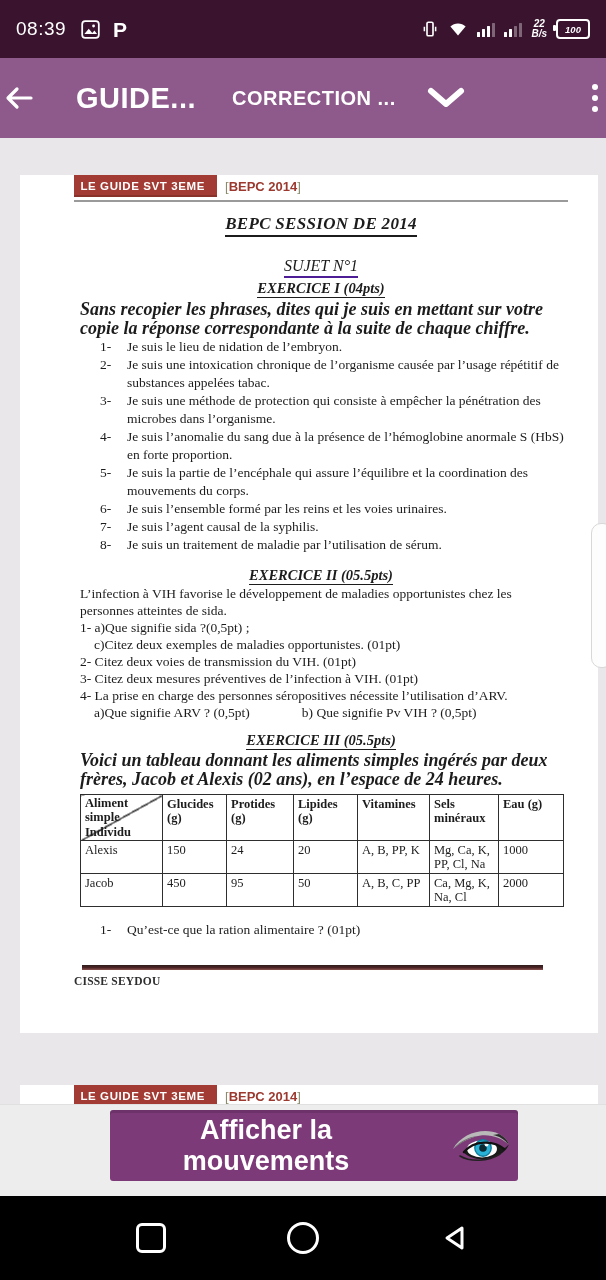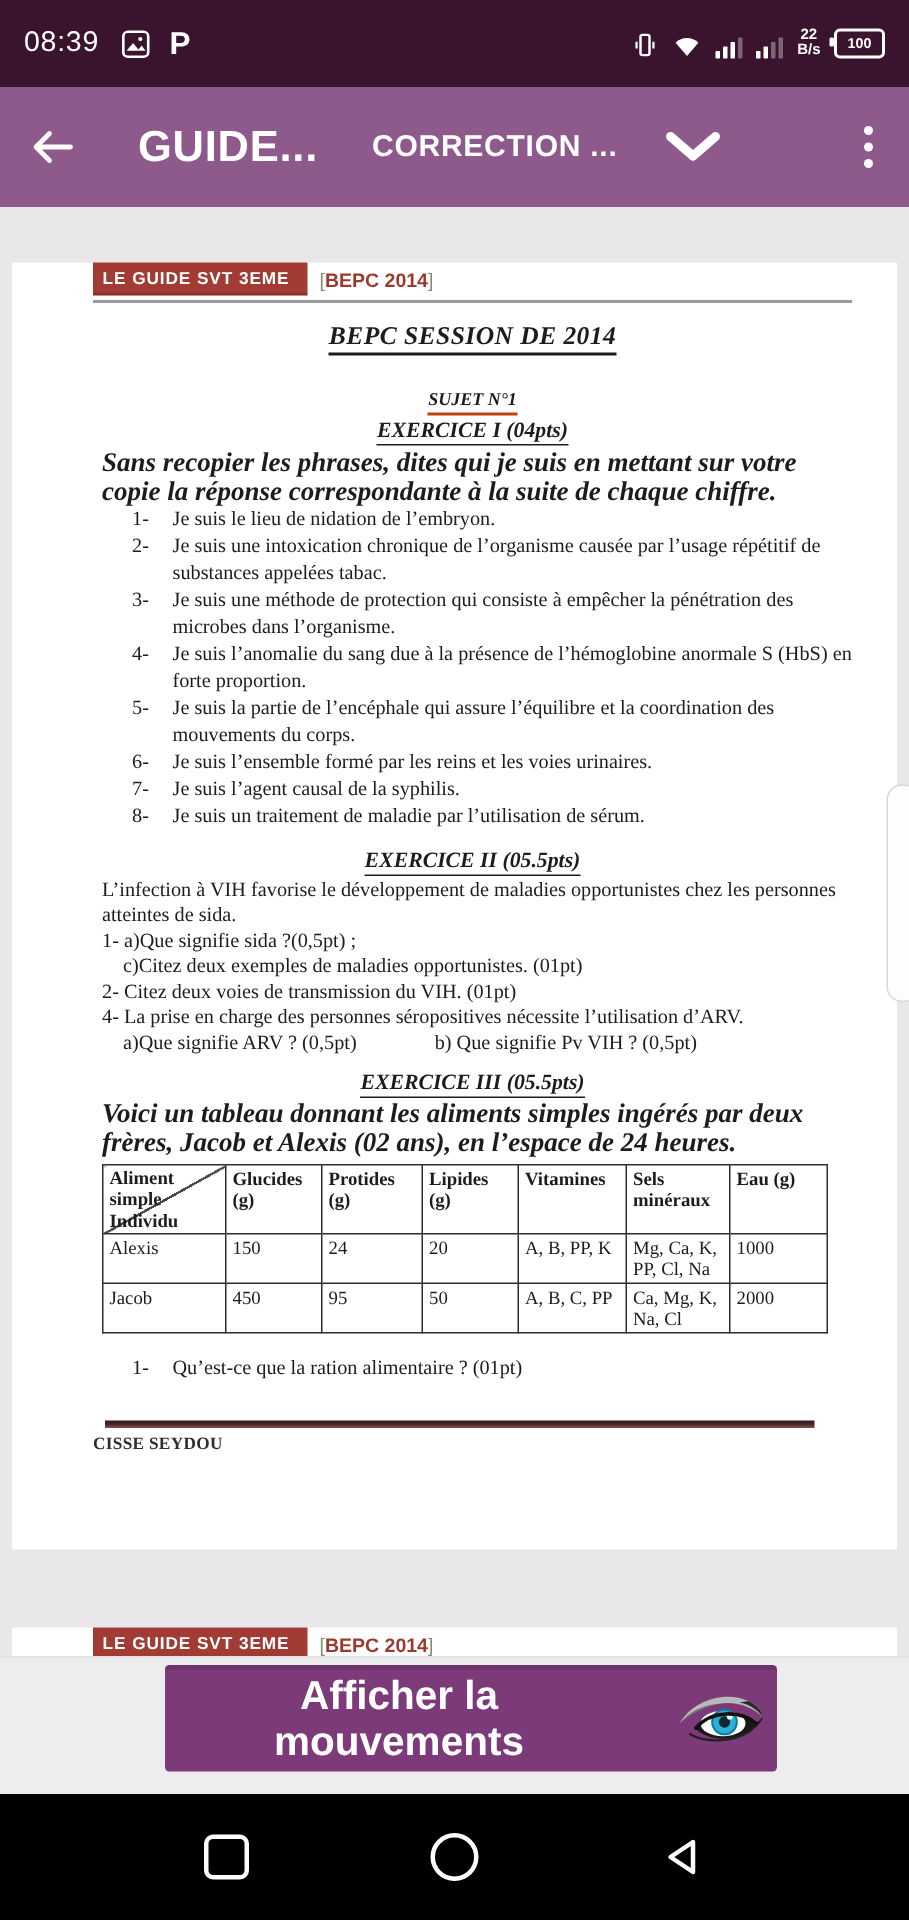--- a/index.html
+++ b/index.html
@@ -8,40 +8,40 @@
     background:#e9e7e9;font-family:"Liberation Sans",sans-serif;
     -webkit-font-smoothing:antialiased;
   }
   
   .status-bar{
     position:absolute;top:0;left:0;right:0;height:58px;background:#3a142f;
     display:flex;align-items:center;padding:0 16px;color:#fff;box-sizing:border-box;
   }
   .sb-time{font-size:19px;font-weight:500;letter-spacing:.5px;text-align:right;}
   .sb-left{display:flex;align-items:center;gap:12px;margin-left:14px;}
-  .sb-right{margin-left:auto;display:flex;align-items:flex-end;gap:9px;}
+  .sb-right{margin-left:auto;display:flex;align-items:center;gap:9px;font-style:italic;}
   .sb-speed{font-size:10px;line-height:10px;text-align:center;font-weight:600;}
   .battery{position:relative;width:30px;height:16px;border:2px solid #fff;border-radius:4px;
     display:flex;align-items:center;justify-content:center;font-size:9.5px;font-weight:700;}
   .battery::before{content:"";position:absolute;left:-5px;top:4px;width:3px;height:6px;background:#fff;border-radius:1px;}
   .bars{display:flex;align-items:flex-end;gap:2px;height:15px;}
   .bars i{width:3px;background:#fff;border-radius:.5px;display:block;}
   .bars i.dim{background:rgba(255,255,255,.35);}
   
   .app-bar{
     position:absolute;top:58px;left:0;right:0;height:80px;background:#8e5a8c;
-    display:flex;align-items:center;color:#fff;padding:0 20px;box-sizing:border-box;
+    display:flex;align-items:center;color:#fff;padding:0 4px;box-sizing:border-box;
   }
   .ab-title{font-size:29px;font-weight:700;letter-spacing:.5px;margin-left:42px;}
   .ab-subtitle{font-size:20px;font-weight:700;letter-spacing:.5px;margin-left:36px;}
   .ab-chevron{margin-left:30px;display:flex;}
   .ab-kebab{margin-left:auto;display:flex;flex-direction:column;gap:5px;padding:4px;}
   .ab-kebab b{width:6px;height:6px;border-radius:50%;background:#fff;display:block;}
   
-  .scroll-area{position:absolute;top:138px;left:0;right:0;height:1058px;background:#e9e7e9;overflow:hidden;}
+  .scroll-area{position:absolute;top:138px;left:12px;right:0;height:1058px;background:#e9e7e9;overflow:hidden;}
   .page{background:#fff;margin:0 8px;box-sizing:border-box;padding:0 30px 0 54px;
     font-family:"Liberation Serif",serif;color:#1c1c1c;}
   .page1{margin-top:8px;height:858px;}
   .page-gap{height:27px;}
   .page2{height:172px;}
   
   .doc-header{border-bottom:2px solid #9a9a9a;padding-bottom:3px;display:flex;align-items:center;}
   .page1 .doc-header{padding-top:0;margin-top:37px;}
   .page2 .doc-header{margin-top:25px;}
   .brand-box{background:#a23b33;color:#fff;font-family:"Liberation Sans",sans-serif;
@@ -49,22 +49,22 @@
     display:flex;align-items:center;justify-content:flex-end;padding-right:12px;box-sizing:border-box;
     box-shadow:inset 0 -2px 0 rgba(0,0,0,.15);}
   .brand-tag{margin-left:8px;font-family:"Liberation Sans",sans-serif;font-size:13px;font-weight:700;color:#9c392f;}
   .brand-tag .bracket{color:#8b8b6b;font-weight:400;}
   
   .h-center{text-align:center;}
   .doc-title{margin-top:12px;}
   .doc-title span{display:inline-block;font-size:17px;font-weight:700;font-style:italic;
     border-bottom:2px solid #1c1c1c;padding-bottom:1px;letter-spacing:.3px;}
   .doc-subject{margin-top:20px;}
-  .doc-subject span{display:inline-block;font-size:12px;font-weight:700;font-style:italic;
-    border-bottom:2px solid #c2410c;padding-bottom:1px;}
+  .doc-subject span{display:inline-block;font-size:16px;font-weight:400;font-style:italic;
+    border-bottom:2px solid #4c1d95;padding-bottom:1px;}
   .ex-heading{margin-top:10px;}
   .ex-heading span{display:inline-block;font-size:14.5px;font-weight:700;font-style:italic;
     border-bottom:1.5px solid #1c1c1c;padding-bottom:0px;}
   .ex1-heading{margin-top:1px;}
   .ex2-heading{margin-top:12px;}
   
   .intro{font-size:18px;font-weight:700;line-height:19px;margin:2px 0 0 6px;font-style:italic;}
   .list{margin-left:26px;font-size:13.5px;line-height:18px;}
   .li{display:flex;}
   .li .num{width:27px;flex:none;}
@@ -220,20 +220,21 @@
           <span class="num">8-</span>
           <span class="txt">Je suis un traitement de maladie par l’utilisation de sérum.</span>
         </div>
     </div>
 
     <div class="h-center ex-heading ex2-heading"><span>EXERCICE II (05.5pts)</span></div>
     <div class="para">L’infection à VIH favorise le développement de maladies opportunistes chez les personnes atteintes de sida.</div>
     <div class="exline">1- a)Que signifie sida ?(0,5pt) ;</div>
     <div class="exline ind">c)Citez deux exemples de maladies opportunistes. (01pt)</div>
     <div class="exline">2- Citez deux voies de transmission du VIH. (01pt)</div>
+    <div class="exline">3- Citez deux mesures préventives de l’infection à VIH. (01pt)</div>
     <div class="exline">4- La prise en charge des personnes séropositives nécessite l’utilisation d’ARV.</div>
     <div class="duo">
       <span>a)Que signifie ARV ? (0,5pt)</span>
         <span class="b2">b) Que signifie  Pv VIH ? (0,5pt)</span>
     </div>
 
     <div class="h-center ex-heading"><span>EXERCICE III (05.5pts)</span></div>
     <div class="intro" style="margin-top:1px;">Voici un tableau donnant les aliments simples ingérés par deux frères, Jacob et Alexis (02 ans), en l’espace de 24 heures.</div>
 
     <table class="food">

